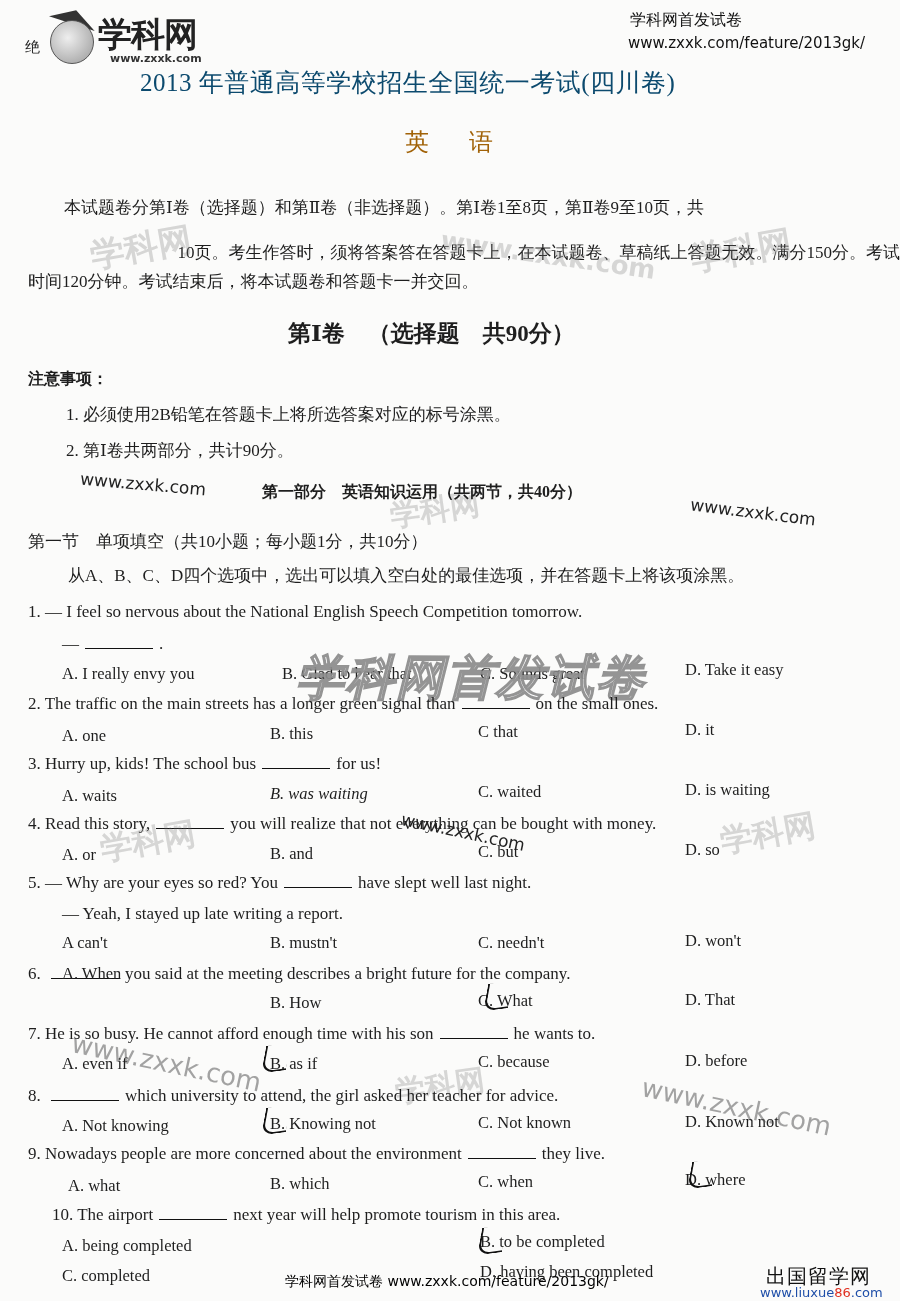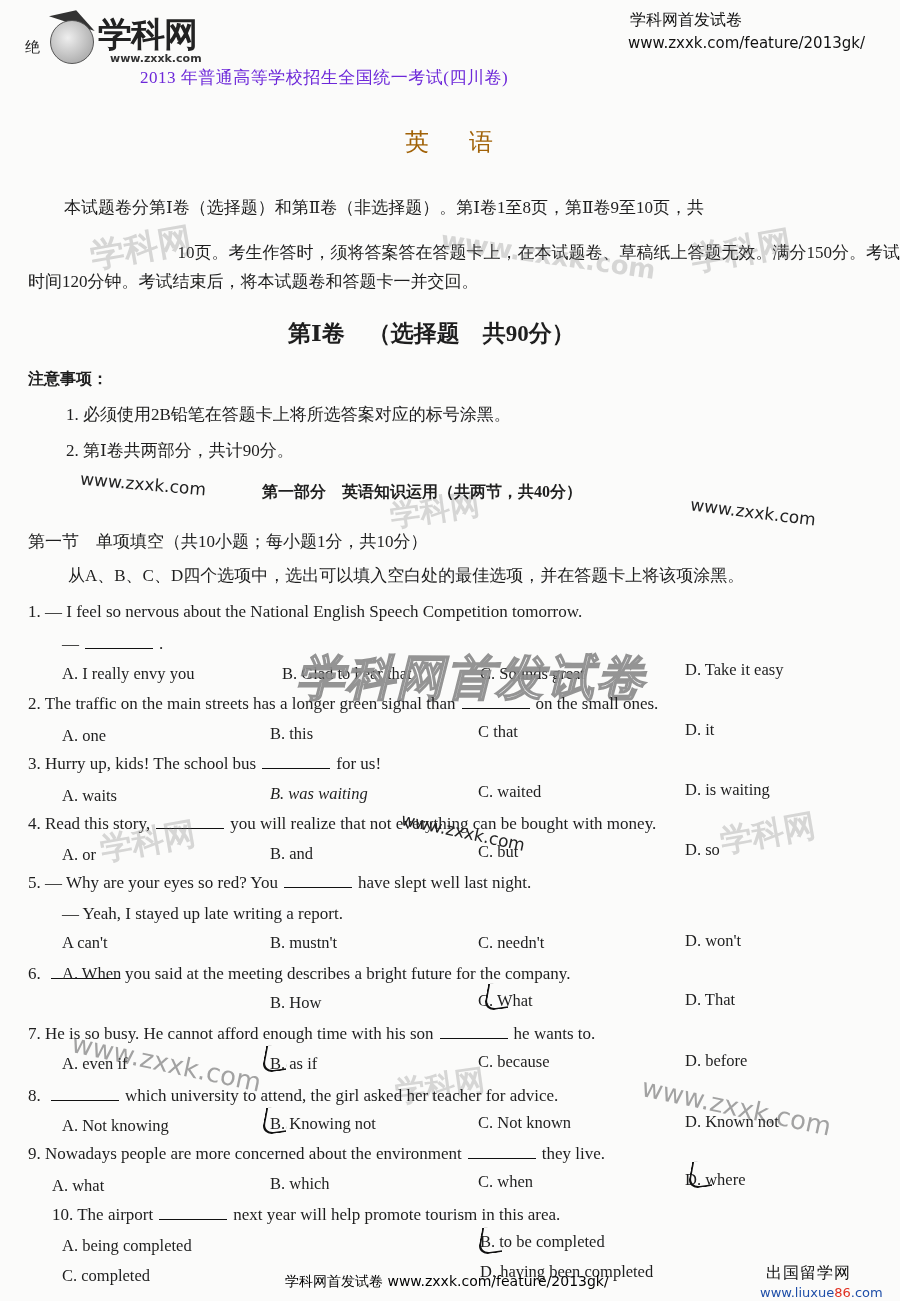--- a/index.html
+++ b/index.html
@@ -22,40 +22,40 @@
   .logo-wrap { position: absolute; left: 20px; top: 8px; width: 180px; height: 56px; }
   .logo-jue { position: absolute; left: 5px; top: 30px; font-size: 15px; font-family: "DejaVu Sans", sans-serif; }
   .logo-face { position: absolute; left: 30px; top: 12px; width: 42px; height: 42px; border-radius: 50%;
                background: radial-gradient(circle at 40% 40%, #eee, #999); border: 1px solid #555; }
   .logo-cap { position: absolute; left: 30px; top: 2px; width: 0; height: 0;
               border-left: 24px solid transparent; border-right: 24px solid transparent; border-bottom: 14px solid #333; transform: rotate(18deg); }
   .logo-text { position: absolute; left: 78px; top: 4px; font-family: "DejaVu Sans", sans-serif; font-weight: bold; font-size: 34px; color: #222; letter-spacing: -1px; }
   .logo-url { position: absolute; left: 90px; top: 44px; font-family: "DejaVu Sans", sans-serif; font-weight: bold; font-size: 11px; color: #333; }
   .hdr-right-1 { left: 630px; top: 10px; font-family: "DejaVu Sans", sans-serif; font-size: 16px; color: #111; }
   .hdr-right-2 { left: 628px; top: 34px; font-family: "DejaVu Sans", sans-serif; font-size: 15px; color: #111; }
-  .main-title { left: 140px; top: 66px; font-size: 17px; color: #6d28d9; letter-spacing: 0.5px; }
+  .main-title { left: 140px; top: 66px; font-size: 25px; color: #0c4a6e; letter-spacing: 0.5px; }
   .subject { left: 405px; top: 126px; font-family: "DejaVu Sans", sans-serif; font-size: 24px; letter-spacing: 40px; color: #a16207; }
 
   .para { position: absolute; left: 28px; width: 872px; font-size: 17px; line-height: 31px; }
   .section-title { left: 288px; top: 318px; font-size: 23px; font-weight: bold; }
   .notes-title { left: 28px; top: 369px; font-size: 16px; font-weight: bold; }
   .note { font-size: 17px; }
   .part-title { left: 262px; top: 482px; font-size: 16px; font-weight: bold; }
   .sec1 { left: 28px; top: 530px; font-size: 17px; }
   .instr { left: 68px; top: 564px; font-size: 17px; }
 
   .q { position: absolute; font-size: 17px; white-space: nowrap; }
   .opt { position: absolute; font-size: 16.5px; white-space: nowrap; }
   .blank { display: inline-block; width: 68px; border-bottom: 1.5px solid #111; margin: 0 6px; height: 14px; vertical-align: baseline; }
 
   .check { position: absolute; width: 22px; height: 26px; border-left: 2px solid #111; border-bottom: 2px solid #111;
            border-radius: 0 0 0 12px; transform: skewX(-18deg) rotate(-8deg); }
 
   .footer { left: 285px; top: 1273px; font-family: "DejaVu Sans", sans-serif; font-size: 14px; color: #000000; }
-  .brand1 { left: 766px; top: 1263px; font-family: "DejaVu Sans", sans-serif; font-size: 16px; color: #111; letter-spacing: 1px; }
+  .brand1 { left: 766px; top: 1263px; font-family: "DejaVu Sans", sans-serif; font-size: 20px; color: #111; letter-spacing: 1px; }
   .brand2 { left: 760px; top: 1285px; font-family: "DejaVu Sans", sans-serif; font-size: 13px; color: #1e4ea8; }
   .brand2 .red { color: #e03020; }
 </style>
 </head>
 <body>
 
 <div class="logo-wrap">
   <span class="logo-jue">绝</span>
   <div class="logo-cap"></div>
   <div class="logo-face"></div>
@@ -172,21 +172,21 @@
 <div class="opt" style="left:270px; top:1114px;">B.  Knowing not</div>
 <div class="opt" style="left:478px; top:1113px;">C.  Not known</div>
 <div class="opt" style="left:685px; top:1112px;">D.  Known not</div>
 <div class="check" style="left:264px; top:1106px;"></div>
 <div class="wm-url" style="left:640px; top:1092px; font-size:26px; color:rgba(90,90,90,0.55); transform:rotate(12deg);">www.zxxk.com</div>
 
 <div class="q" style="left:28px; top:1144px;">
   <span>9.</span>
   <span>Nowadays people are more concerned about the environment</span><span class="blank"></span><span>they live.</span>
 </div>
-<div class="opt" style="left:52px; top:1176px;">A.  what</div>
+<div class="opt" style="left:68px; top:1176px;">A.  what</div>
 <div class="opt" style="left:270px; top:1174px;">B.  which</div>
 <div class="opt" style="left:478px; top:1172px;">C.  when</div>
 <div class="opt" style="left:685px; top:1170px;">D.  where</div>
 <div class="check" style="left:690px; top:1160px;"></div>
 
 <div class="q" style="left:28px; top:1205px;margin-left:24px;">
   <span>10.</span>
   <span>The airport</span><span class="blank"></span><span>next year will help promote tourism in this area.</span>
 </div>
 <div class="opt" style="left:62px; top:1236px;">A.  being completed</div>

